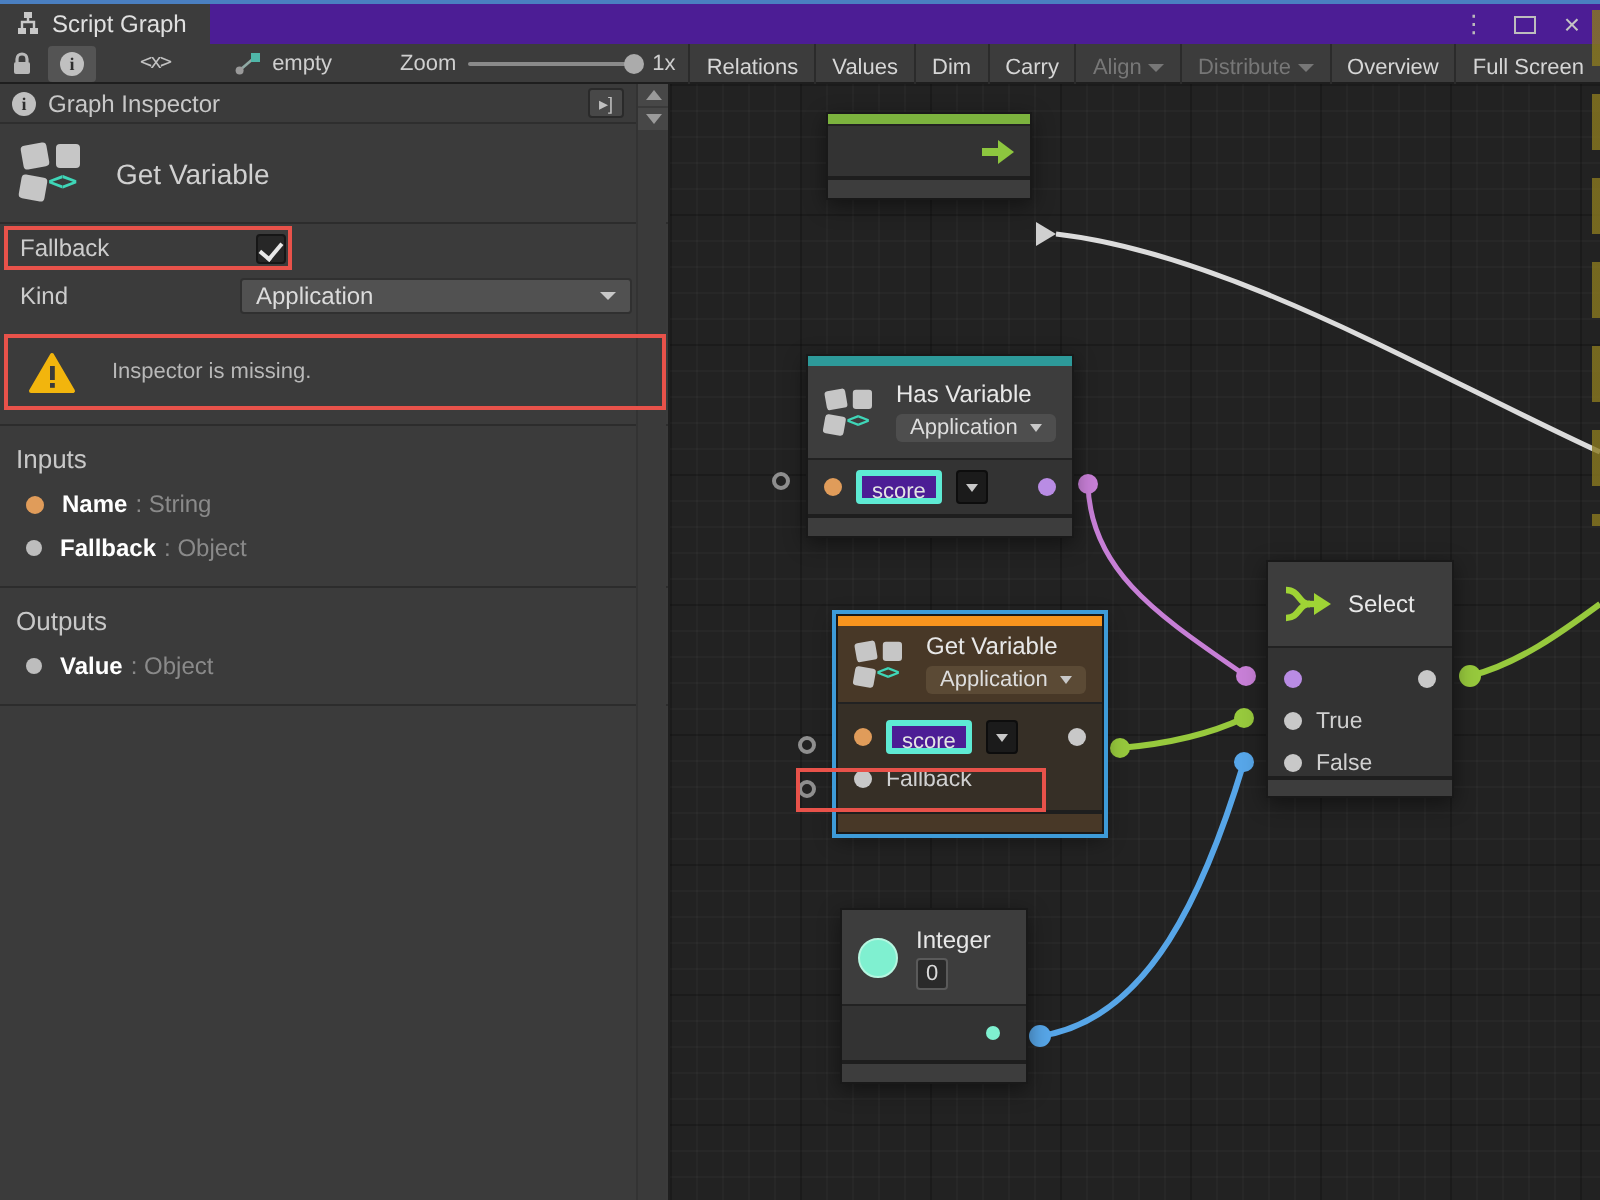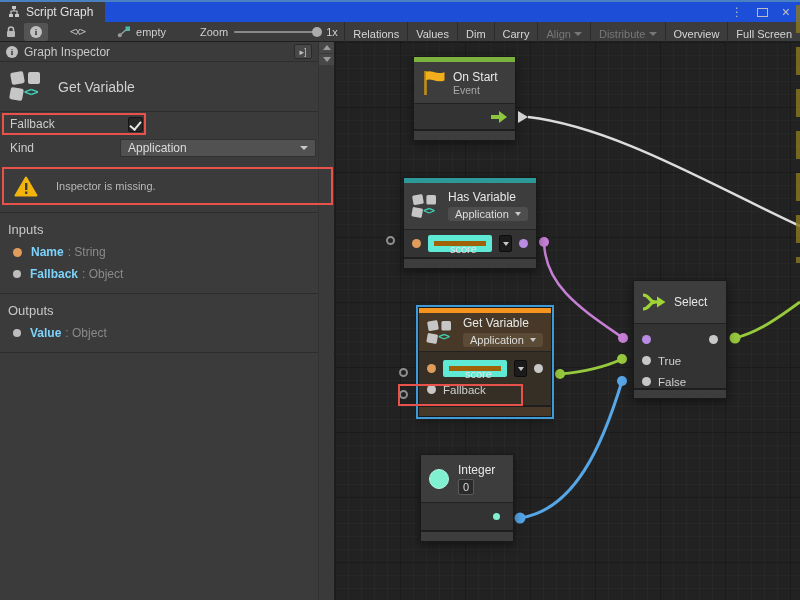--- a/index.html
+++ b/index.html
@@ -6,21 +6,21 @@
     --titlebar_blue:#4a7fc1; --flow_green:#7cb33e; --teal_bar:#2d9a9a; --orange_bar:#f7941e;
     --selection:#3e9bd8; --annotation:#e8524a;
     --wire_white:#dcdcdc; --wire_purple:#c77fd6; --wire_green:#97c93d; --wire_blue:#57a6e8;
     --port_orange:#e09c5a; --port_purple:#b98ce4; --port_mint:#7ff0d0; --port_gray:#c8c8c8;
   }
   *{box-sizing:border-box;margin:0;padding:0}
   body{width:800px;height:600px;position:relative;overflow:hidden;background:#282828;
        font-family:"Liberation Sans",sans-serif;color:#d4d4d4;-webkit-font-smoothing:antialiased}
   .topline{position:absolute;left:0;top:0;width:800px;height:2px;background:var(--titlebar_blue)}
   
-  .tabbar{position:absolute;left:0;top:2px;width:800px;height:20px;background:#1d4ed8;display:flex;align-items:stretch}
+  .tabbar{position:absolute;left:0;top:2px;width:800px;height:20px;background:#4c1d95;display:flex;align-items:stretch}
   .tab{display:flex;align-items:center;gap:6px;background:#3c3c3c;padding:0 12px 0 8px;font-size:12px;color:#e0e0e0}
   .winctl{margin-left:auto;display:flex;align-items:center;gap:14px;padding-right:10px;color:#bbb}
   .dots3{font-size:12px;letter-spacing:0;line-height:1}
   .maxbox{width:11px;height:9px;border:1.5px solid #bdbdbd}
   .closex{font-size:14px;line-height:1;color:#c4c4c4}
   
   .toolbar{position:absolute;left:0;top:22px;width:800px;height:20px;background:#3c3c3c;
            border-bottom:1px solid #1e1e1e;display:flex;align-items:center;font-size:11px;color:#d6d6d6}
   .tb-ico{display:flex;align-items:center;justify-content:center;height:18px;padding:0 6px}
   .tb-ico.on{background:#545454;border-radius:2px;margin:0 2px}
@@ -52,21 +52,21 @@
   .chkbox{width:15px;height:15px;background:#272727;border:1px solid #161616;border-radius:2px;position:relative;margin-left:8px}
   .chkbox::after{content:"";position:absolute;left:3px;top:1px;width:5px;height:9px;border:solid #e8e8e8;border-width:0 2px 2px 0;transform:rotate(40deg)}
   .ddl{flex:1;margin-right:18px;height:18px;background:#515151;border:1px solid #303030;border-radius:2px;
        display:flex;align-items:center;padding:0 7px;font-size:12px;color:#dcdcdc}
   .ddl .caret{margin-left:auto}
   .redrect{position:absolute;border:2px solid var(--annotation);pointer-events:none;z-index:40}
   .gi-warn{height:36px;margin-top:8px;display:flex;align-items:center;gap:18px;padding-left:14px;position:relative;font-size:11px;color:#b8b8b8}
   .gi-sep{height:1px;background:#2c2c2c;margin-top:8px}
   .gi-sec{font-size:13px;color:#c8c8c8;padding:9px 0 4px 8px}
   .io-row{height:22px;display:flex;align-items:center;gap:9px;padding-left:13px;font-size:12px}
-  .io-row b{color:#7dd3fc}
+  .io-row b{color:#ffffff}
   .io-type{color:#8a8a8a}
   .dot{width:9px;height:9px;border-radius:50%;flex:0 0 auto}
   .dot.orange{background:var(--port_orange)} .dot.purple{background:var(--port_purple)}
   .dot.gray{background:var(--port_gray)} .dot.mint{background:var(--port_mint);width:7px;height:7px}
   .dot.dim{background:#bdbdbd;width:8px;height:8px}
   
   .canvas{position:absolute;left:335px;top:42px;width:465px;height:558px;overflow:hidden;background-color:#222;
     background-image:
       linear-gradient(rgba(0,0,0,.30) 1px,transparent 1px),
       linear-gradient(90deg,rgba(0,0,0,.30) 1px,transparent 1px),
@@ -80,21 +80,21 @@
   .nhead{display:flex;align-items:center;gap:7px;padding:5px 8px;background:#3d3d3d}
   .nbody{background:#333;border-top:1px solid #222;border-bottom:2px solid #1e1e1e;padding:3px 6px;position:relative}
   .nfoot{height:9px;background:#3d3d3d}
   .node.warn .nhead,.node.warn .nfoot{background:#483827}
   .node.warn .nbody{background:#362f26}
   .ntitle{font-size:12px;color:#e8e8e8;line-height:14px}
   .nsub{font-size:10.5px;color:#a8a8a8;line-height:12px}
   .ndd{background:#4e4e4e;border-radius:3px;padding:1px 7px;font-size:11px;color:#ddd;display:inline-flex;align-items:center;gap:6px;margin-top:3px}
   .node.warn .ndd{background:#5b4a35}
   .prow{display:flex;align-items:center;gap:7px;height:21px;padding:0 2px;font-size:11.5px;color:#d0d0d0}
-  .field{background:#a16207;border:6px solid #5eead4;color:#e4e4e4;font-size:11px;padding:0 16px;height:17px;line-height:16px;min-width:38px;border-radius:2px}
+  .field{background:#4c1d95;border:3px solid #5eead4;color:#e4e4e4;font-size:11px;padding:0 5px;height:17px;line-height:16px;min-width:38px;border-radius:2px}
   .fieldbtn{width:16px;height:17px;background:#1b1b1b;border:1px solid #0d0d0d;border-radius:2px;display:flex;align-items:center;justify-content:center}
   .ml-auto{margin-left:auto}
   
   .varicon{position:relative;width:34px;height:31px;display:inline-block;flex:0 0 auto}
   .varicon i{position:absolute;background:#c6c6c6;border-radius:2px}
   .varicon .sq1{width:13px;height:12px;left:1px;top:1px;transform:rotate(-10deg)}
   .varicon .sq2{width:12px;height:12px;left:18px;top:1px}
   .varicon .sq3{width:13px;height:12px;left:0;top:17px;transform:rotate(10deg)}
   .varicon b{position:absolute;left:14px;top:13px;color:#3fd6b8;font:bold 13px "DejaVu Sans Mono",monospace;letter-spacing:-1px}
   .varicon.small{transform:scale(.8);transform-origin:left center;margin-right:-5px}
@@ -269,32 +269,20 @@
     <circle cx="288" cy="296" r="5" fill="var(--wire_purple)"></circle>
     <circle cx="225" cy="332" r="5" fill="var(--wire_green)"></circle>
     <circle cx="287" cy="317" r="5" fill="var(--wire_green)"></circle>
     <circle cx="400" cy="296" r="5.5" fill="var(--wire_green)"></circle>
     <circle cx="185" cy="476" r="5.5" fill="var(--wire_blue)"></circle>
     <circle cx="287" cy="339" r="5" fill="var(--wire_blue)"></circle>
   </svg>
 
   <div class="node" style="left:78px;top:14px;width:103px">
     <div class="nbar" style="background:var(--flow_green)"></div>
-    <div class="nhead" style="height:41px">
-      <span class="flagico">
-        <svg width="24" height="27" viewBox="0 0 24 27">
-          <path d="M3.5 26 V2" stroke="#c28f16" stroke-width="2.6"></path>
-          <path d="M4 3 C9 0.5 14 6 22.5 3.2 L22.5 11.5 C14 14.3 9 8.8 4 11.2 Z" fill="#f3ae1b"></path>
-        </svg>
-      </span>
-      <div>
-        <div class="ntitle">On Start</div>
-        <div class="nsub">Event</div>
-      </div>
-    </div>
     <div class="nbody" style="height:28px">
       <span class="flowarrow">
           <i class="fa-bar"></i>
           <i class="fa-head"></i>
         </span>
     </div>
     <div class="nfoot"></div>
   </div>
   <span class="out-tri" style="left:183px;top:69px"></span>
 

